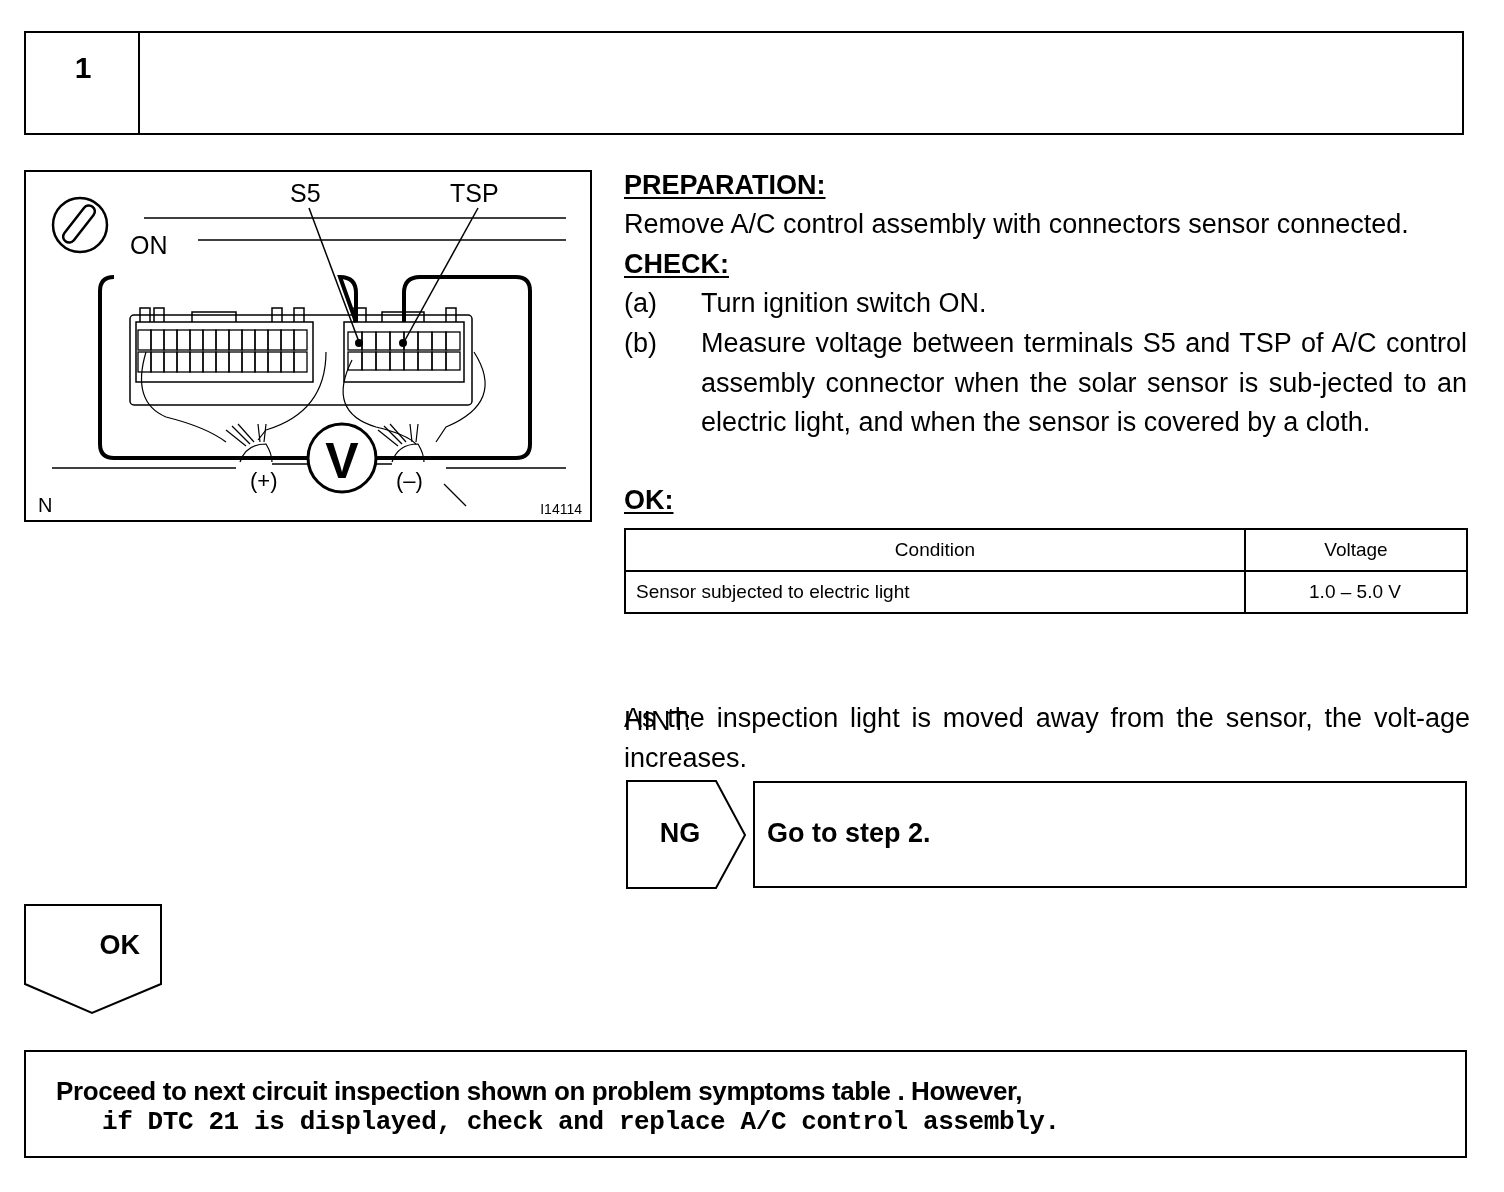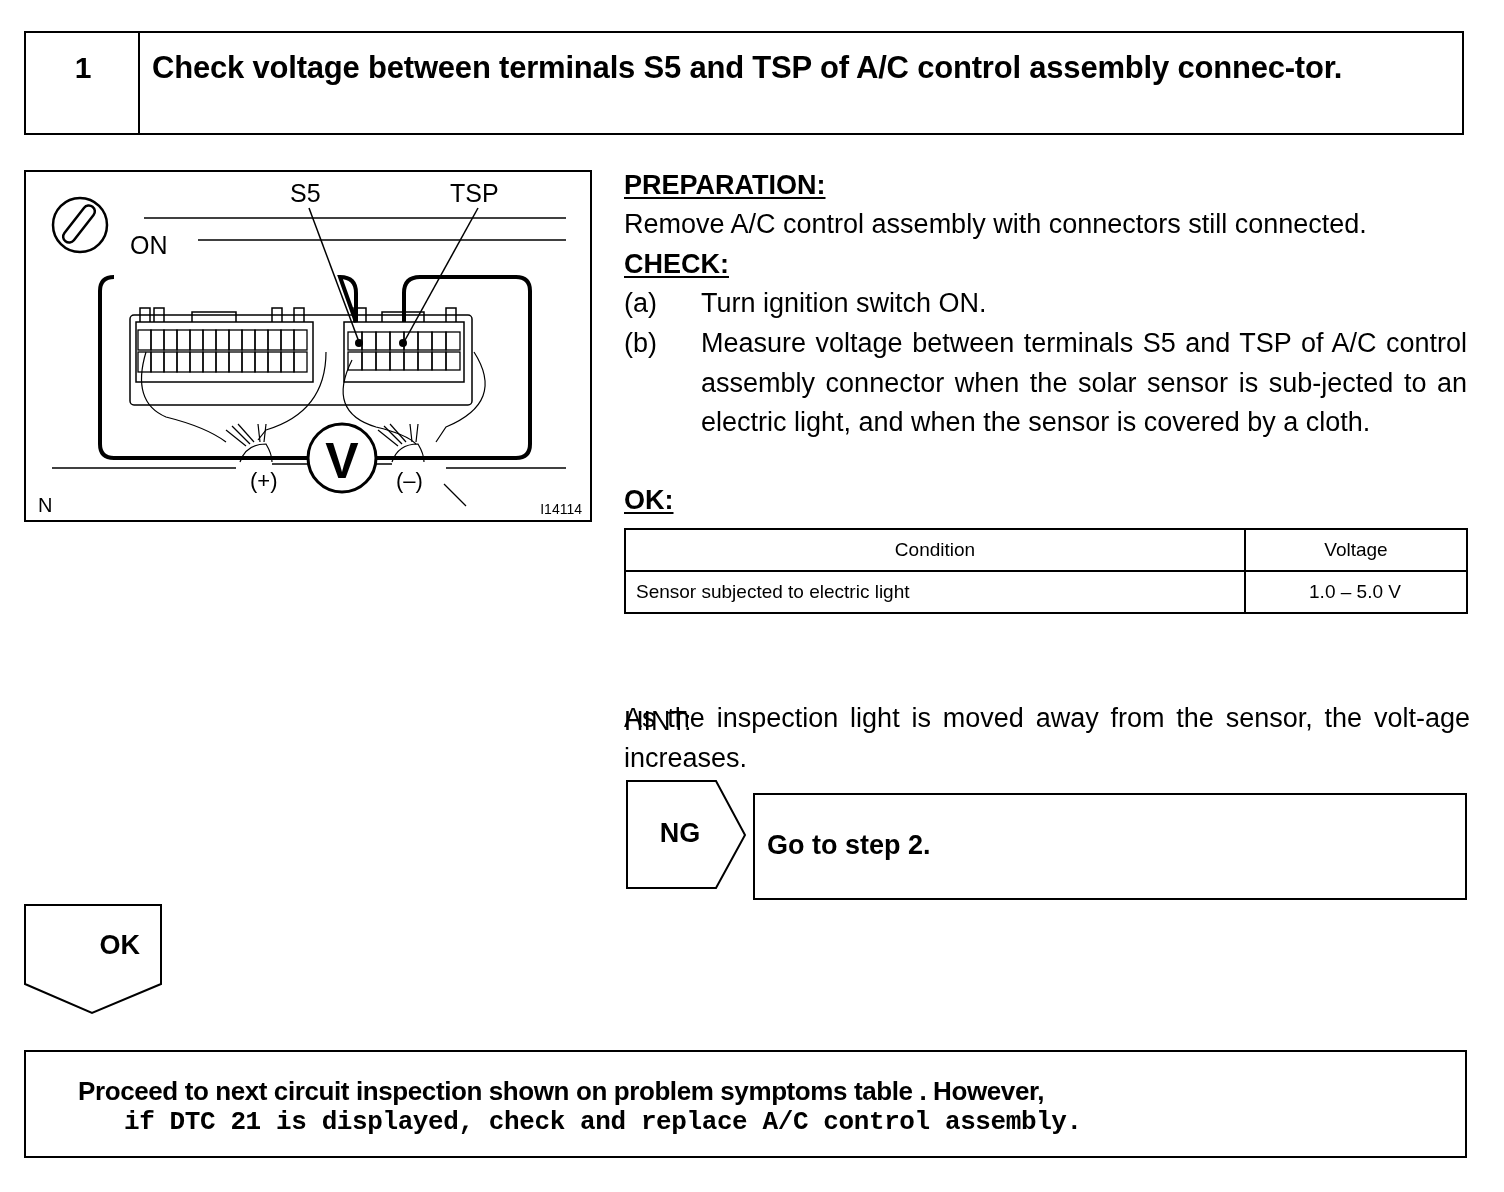--- a/index.html
+++ b/index.html
@@ -28,38 +28,37 @@
   .spec-table { left: 624px; top: 528px; width: 844px; border-collapse: collapse; font-size: 19px; }
   .spec-table td, .spec-table th { border: 2px solid #000; height: 40px; padding: 0 10px; font-weight: normal; }
   .spec-table th { }
   .spec-table td.v { text-align: center; padding-left: 8px; }
 
   .hint { left: 624px; font-size: 27px; line-height: 39.5px; width: 846px; text-align: justify; }
 
   
   .ng-shape { left: 626px; top: 780px; }
   .ng-label { left: 640px; top: 818px; width: 80px; text-align: center; font-weight: bold; font-size: 27px; }
-  .goto-box { left: 753px; top: 781px; width: 714px; height: 107px; border: 2px solid #000; box-sizing: border-box; margin-top: 12px; }
+  .goto-box { left: 753px; top: 781px; width: 714px; height: 107px; border: 2px solid #000; box-sizing: border-box; }
   .goto-text { position: absolute; left: 12px; top: 35px; font-weight: bold; font-size: 27px; }
 
   .ok-shape { left: 24px; top: 904px; }
   .ok-label { left: 40px; top: 930px; width: 100px; text-align: right; font-weight: bold; font-size: 27px; }
 
   .final-box { left: 24px; top: 1050px; width: 1443px; height: 108px; border: 2px solid #000; box-sizing: border-box; }
-  .final-text { position: absolute; left: 30px; top: 24px; font-weight: bold; font-size: 26px; line-height: 31px; letter-spacing: -0.4px; margin-left: 22px; }
+  .final-text { position: absolute; left: 30px; top: 24px; font-weight: bold; font-size: 26px; line-height: 31px; letter-spacing: -0.4px; }
   .final-text .l2 { display: block; padding-left: 46px; font-family: Liberation Mono, monospace; }
 </style>
 </head>
 <body>
 
 <div class="abs header">
   <div class="step-num-cell">
     <div class="step-num">1</div>
   </div>
-  <div class="step-title">Check voltage between terminals S5 and TSP of A/C control assembly connec-tor.</div>
 </div>
 
 <div class="abs diagram">
   <svg width="564" height="348" viewBox="0 0 564 348">
 
     <g>
       <circle cx="54" cy="53" r="27" fill="none" stroke="#000" stroke-width="2.5"></circle>
       <rect x="47" y="30" width="12" height="44" rx="6" ry="6" fill="none" stroke="#000" stroke-width="2.5" transform="rotate(38 53 52)"></rect>
     </g>
     <text x="104" y="82" font-size="25">ON</text>
@@ -165,21 +164,21 @@
     <line x1="350" y1="292" x2="366" y2="292" stroke="#000" stroke-width="1.5"></line>
     <text x="224" y="316" font-size="22">(+)</text>
     <text x="370" y="316" font-size="22">(–)</text>
     <line x1="418" y1="312" x2="440" y2="334" stroke="#000" stroke-width="1.3"></line>
     <text x="12" y="340" font-size="20">N</text>
     <text x="556" y="342" font-size="14" text-anchor="end">I14114</text>
   </svg>
 </div>
 
 <div class="abs rt heading-u" style="top:166px;">PREPARATION:</div>
-<div class="abs rt" style="top:205px;">Remove A/C control assembly with connectors still connected.</div>
+<div class="abs rt" style="top:205px;">Remove A/C control assembly with connectors sensor connected.</div>
 <div class="abs rt heading-u" style="top:245px;">CHECK:</div>
 
 <div class="step-item" style="top:284px;">
   <span class="lbl">(a)</span>
   <span class="txt">Turn ignition switch ON.</span>
 </div>
 <div class="step-item" style="top:324px;">
   <span class="lbl">(b)</span>
   <span class="txt">Measure voltage between terminals S5 and TSP of A/C control assembly connector when the solar sensor is sub-jected to an electric light, and when the sensor is covered by a cloth.</span>
 </div>

